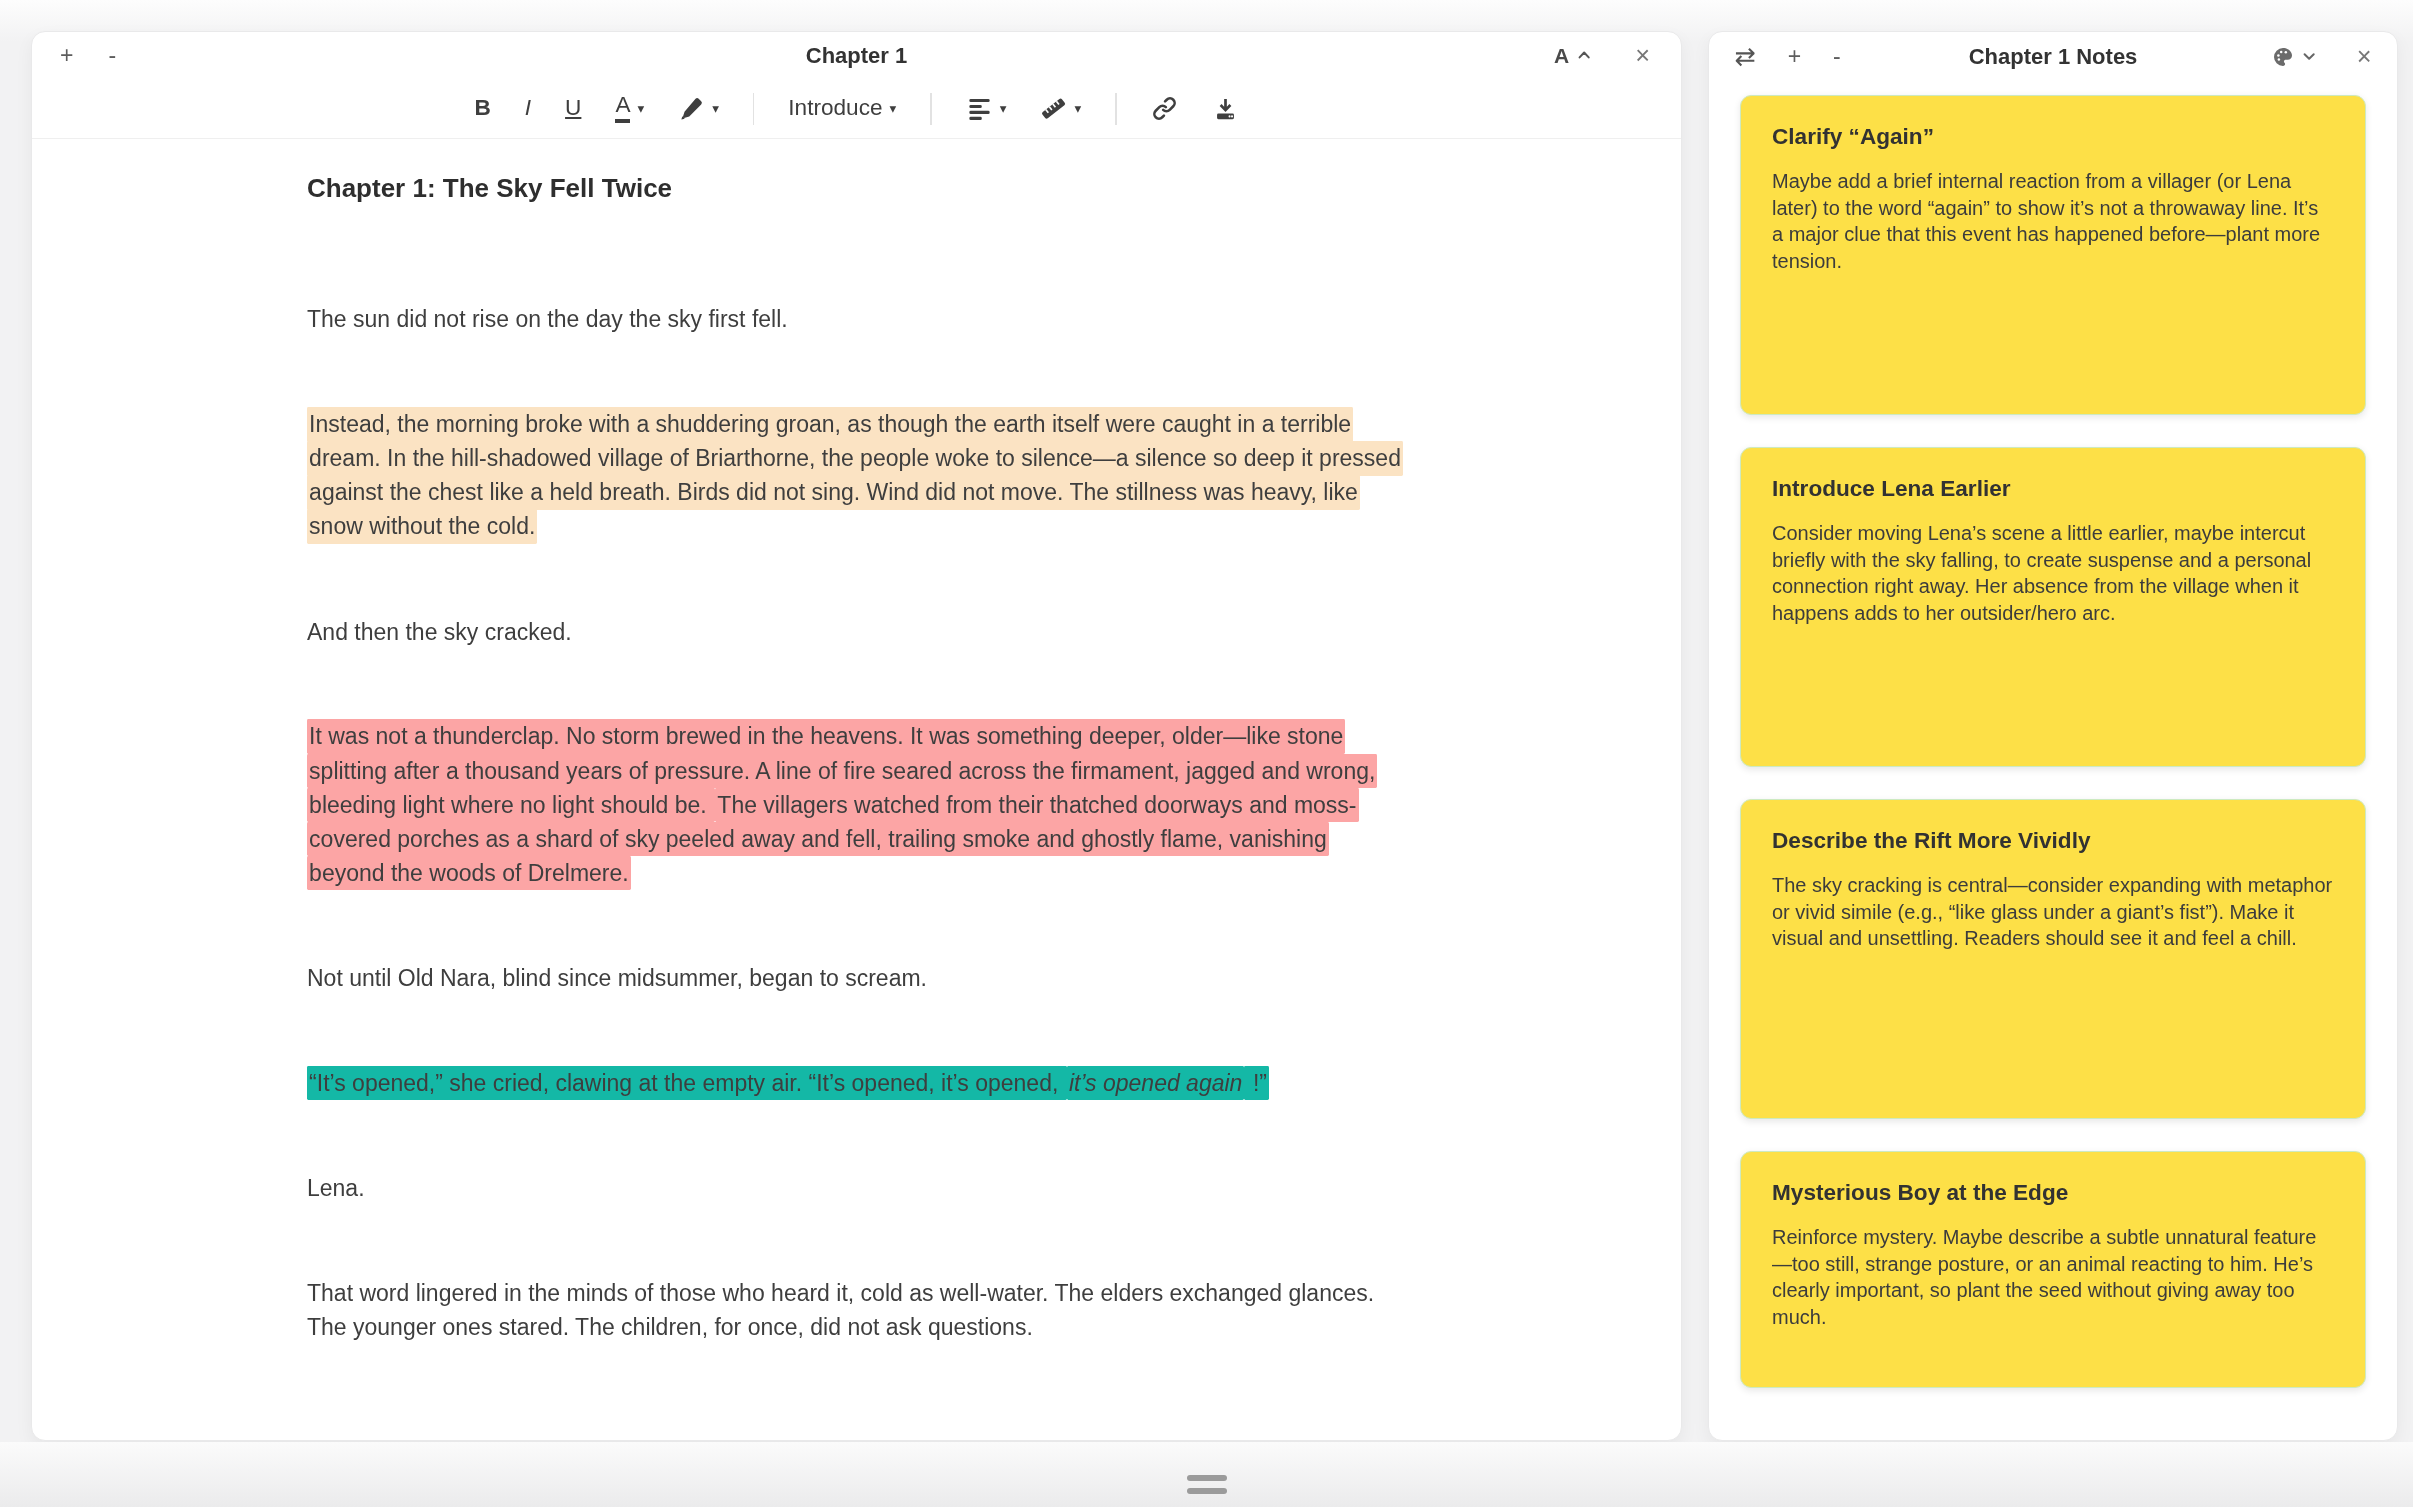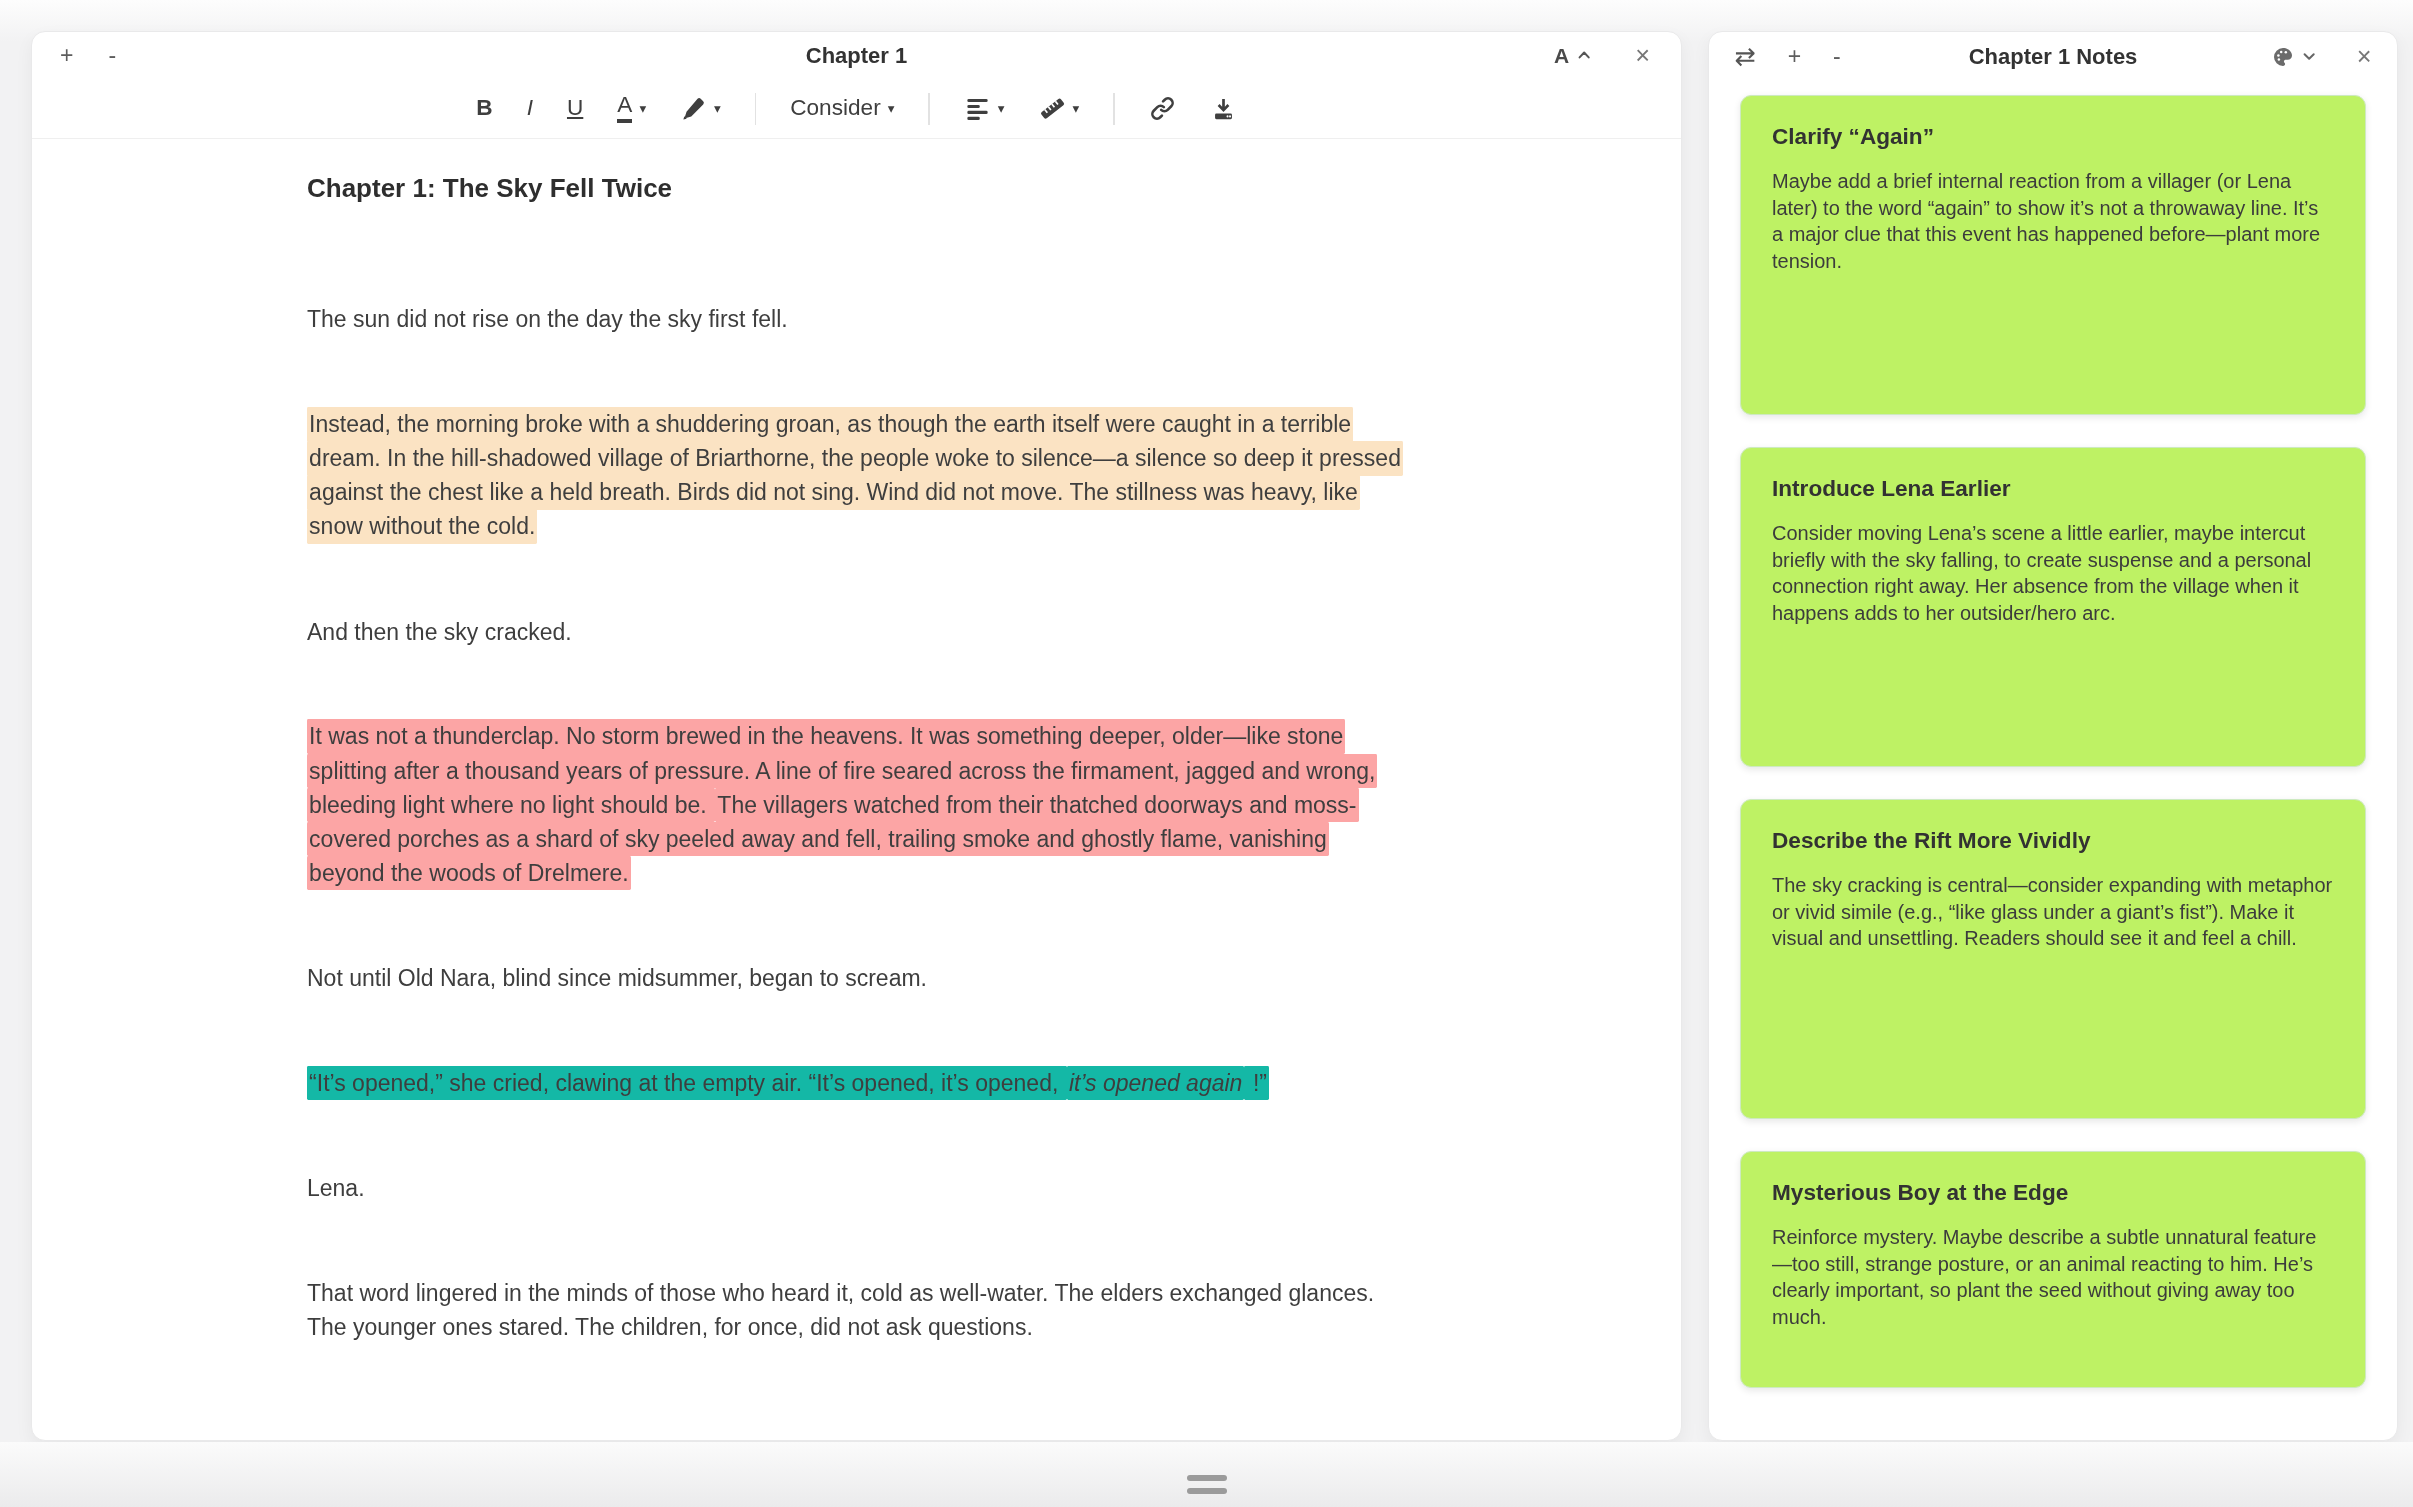--- a/index.html
+++ b/index.html
@@ -45,21 +45,21 @@
   .hl{padding:4.2px 2.1px;border-radius:1.4px;-webkit-box-decoration-break:clone;box-decoration-break:clone;}
   .hl-orange{background:#fbe3c3;}
   .hl-pink{background:#fca5a5;}
   .hl-green{background:#fca5a5;}
   .hl-blue{background:#14b8a6;}
   .em{font-style:italic;}
 
   
   .notes-header{position:relative;height:49px;display:flex;align-items:center;}
   .notes{padding:14px 31px 31px;display:flex;flex-direction:column;gap:32px;}
-  .note{background:#bef264;border:1.4px solid #cdeac0;border-radius:11.3px;padding:28px 31px;
+  .note{background:#fde047;border:1.4px solid #cdeac0;border-radius:11.3px;padding:28px 31px;
         box-sizing:border-box;box-shadow:0 2.8px 7px rgba(0,0,0,.09);cursor:pointer;}
   .note.tall{min-height:320px;}
   .note.short{min-height:237px;}
   .note h3{margin:0 0 18.3px;font-size:22.6px;color:#323232;}
   .note p{margin:0;font-size:20px;line-height:1.33;color:#3c3c3c;}
 
   
   .bottom-strip{position:absolute;left:0;right:0;top:1442px;height:65px;
                 background:linear-gradient(180deg,#fbfbfb,#ebebec);}
   .drag-handle{position:absolute;left:50%;top:1475px;transform:translateX(-50%);
@@ -104,21 +104,21 @@
           <svg class="ticon" viewBox="0 0 24 24">
             <path fill="#3f3f3f" d="M15.6 3.4a2 2 0 0 1 2.8 0l2.2 2.2a2 2 0 0 1 0 2.8L10 19l-4.6 1.4a.8.8 0 0 1-1-1L5.8 14.8 15.6 3.4z"></path>
             <path fill="#3f3f3f" d="M3 21.8l3-.8-2.2-2.2-.8 3z"></path>
           </svg>
           <span class="caret">▾</span>
         </button>
 
         <span class="tb-divider"></span>
 
         <button class="tbtn">
-          <span>Consider</span>
+          <span>Introduce</span>
           <span class="caret">▾</span>
         </button>
 
         <span class="tb-divider"></span>
 
         <button class="tbtn">
           <svg class="ticon" viewBox="0 0 24 24">
             <g fill="#3f3f3f">
               <rect x="3" y="3.5" width="18" height="2.8" rx="1.2"></rect>
               <rect x="3" y="8.8" width="11" height="2.8" rx="1.2"></rect>

